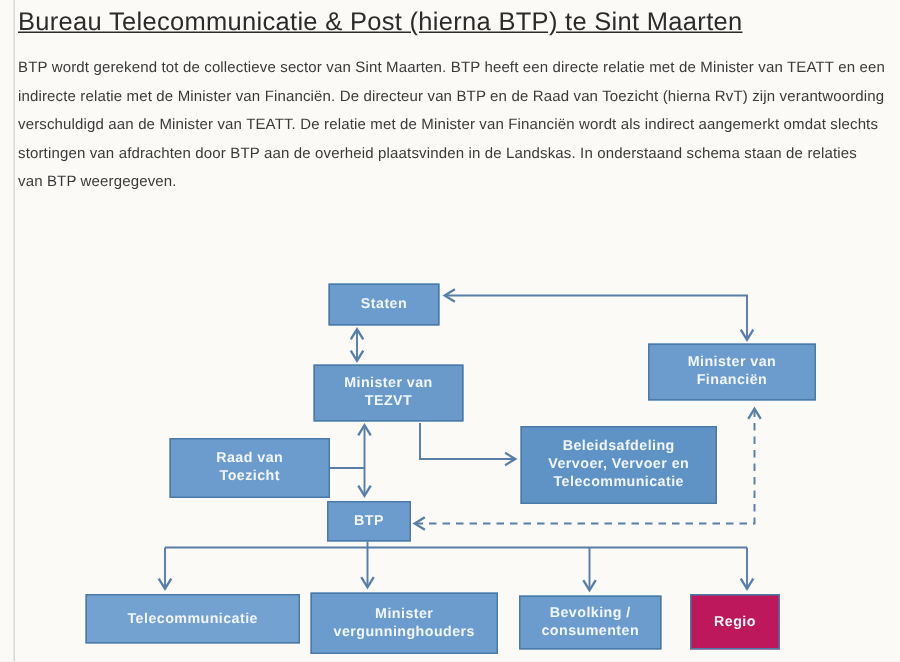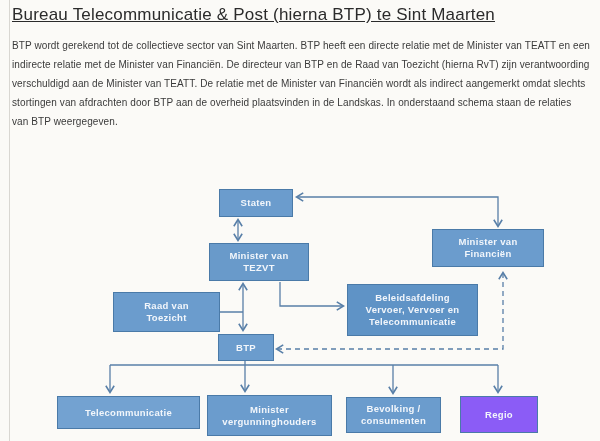--- a/index.html
+++ b/index.html
@@ -47,21 +47,21 @@
   
   .n-staten      {left:219px;top:189px;width:74px; height:28px;background:#6b9ccd;}
   .n-tezvt       {left:209px;top:243px;width:100px;height:38px;background:#699aca;}
   .n-financien   {left:432px;top:229px;width:112px;height:38px;background:#6b9ccd;}
   .n-raad        {left:113px;top:292px;width:107px; height:40px;background:#6b9ccd;}
   .n-beleid      {left:347px;top:284px;width:131px;height:52px;background:#5f93c6;}
   .n-btp         {left:218px;top:334px;width:56px; height:27px;background:#6b9ccd;}
   .n-concessie   {left:57px; top:396px;width:143px;height:33px;background:#73a2d1;}
   .n-overige     {left:207px;top:395px;width:125px;height:41px;background:#6b9ccd;}
   .n-bevolking   {left:346px;top:397px;width:95px; height:36px;background:#6b9ccd;}
-  .n-regio       {left:460px;top:396px;width:78px; height:37px;background:#8b5cf6;}
+  .n-regio       {left:460px;top:396px;width:60px; height:37px;background:#be185d;}
 </style>
 </head>
 <body>
 
 <div class="page">
   <div class="scan-edge"></div>
 
   <div class="doc-title">Bureau Telecommunicatie &amp; Post (hierna BTP) te Sint Maarten</div>
 
   <div class="doc-paragraph">BTP wordt gerekend tot de collectieve sector van Sint Maarten. BTP heeft een directe relatie met de Minister van TEATT en een indirecte relatie met de Minister van Financiën. De directeur van BTP en de Raad van Toezicht (hierna RvT) zijn verantwoording verschuldigd aan de Minister van TEATT. De relatie met de Minister van Financiën wordt als indirect aangemerkt omdat slechts stortingen van afdrachten door BTP aan de overheid plaatsvinden in de Landskas. In onderstaand schema staan de relaties van BTP weergegeven.</div>

